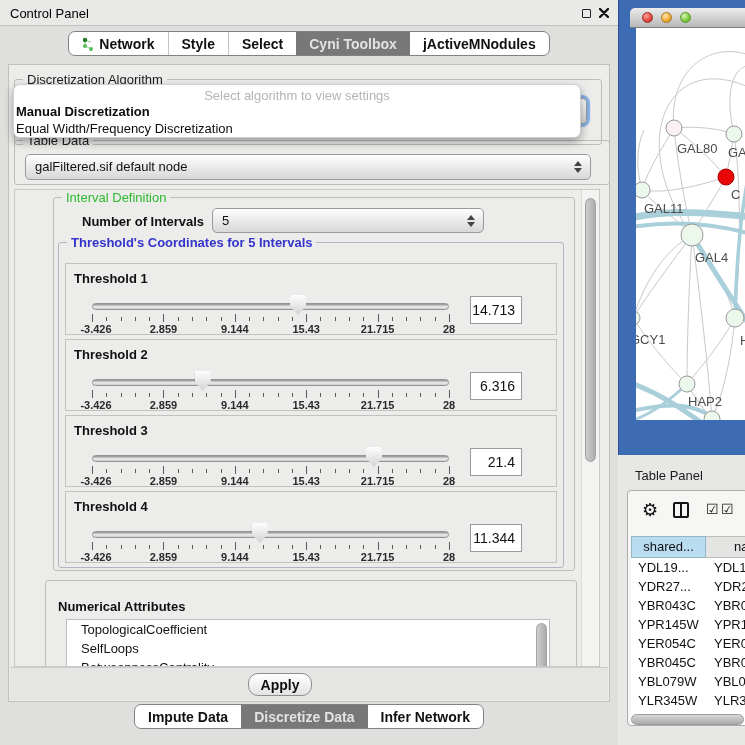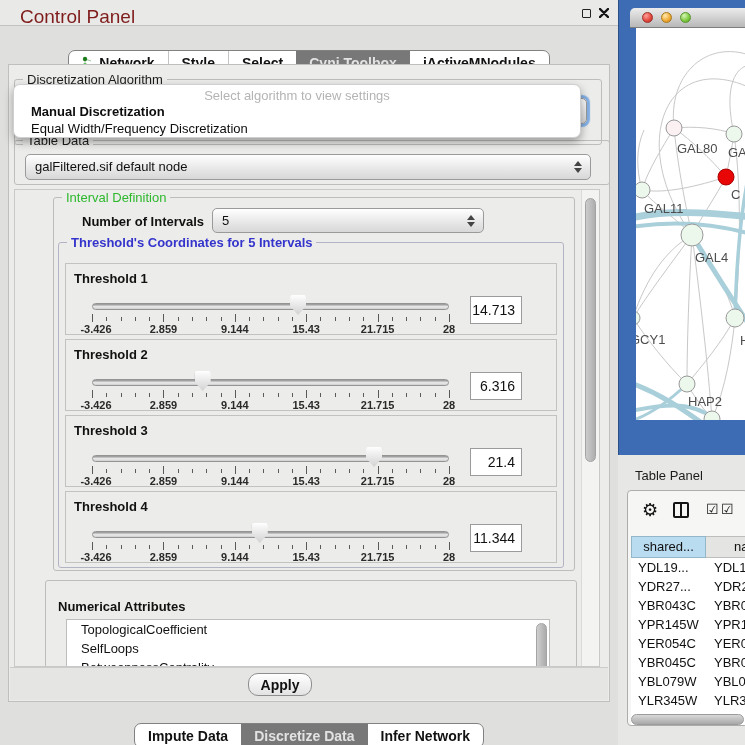--- a/index.html
+++ b/index.html
@@ -2,26 +2,26 @@
 <html><head>
 <meta charset="utf-8">
 <style>
   * { margin:0; padding:0; box-sizing:border-box; }
   html,body { width:745px; height:745px; overflow:hidden; }
   body { font-family:"Liberation Sans", sans-serif; background:#dbdbd9; position:relative; }
 
   
   #left-window { position:absolute; left:0; top:0; width:618px; height:745px; background:#dfdfdd; }
   .lp-titlebar { position:absolute; left:0; top:0; width:618px; height:26px; background:#e9e9e7; border-bottom:1px solid #c2c2c0; }
-  .lp-title { position:absolute; left:20px; top:6px; font-size:19px; color:#7f1d1d; }
+  .lp-title { position:absolute; left:10px; top:6px; font-size:13px; color:#000000; }
   .float-box { position:absolute; right:27px; top:9px; width:9px; height:9px; border:1.5px solid #222; border-radius:1px; }
   .close-x { position:absolute; right:9px; top:8px; }
 
   .top-tabbar { position:absolute; top:31px; left:0; width:618px; display:flex; justify-content:center; }
-  .tabgroup { display:flex; background:#ffffff; border:1px solid #818181; border-radius:7px; overflow:hidden; height:25px;margin-top:19px; }
+  .tabgroup { display:flex; background:#ffffff; border:1px solid #818181; border-radius:7px; overflow:hidden; height:25px; }
   .tabgroup .tab { display:flex; align-items:center; gap:5px; padding:0 13px; font-size:14px; font-weight:bold; color:#111; cursor:default; border-left:1px solid #c4c4c4; }
   .tabgroup .tab:first-child { border-left:none; }
   .tabgroup .tab.selected { background:#787878; color:#e3e3e3; border-left:none; }
   .tabgroup .tab.selected + .tab { border-left:none; }
 
   .outer-panel { position:absolute; left:8px; top:64px; width:602px; height:638px; background:#ececea; border:1px solid #bfbfbd; }
 
   .groupbox { position:absolute; border:1px solid #bdbdbb; border-radius:3px; }
   .group-label { position:absolute; top:-8px; left:8px; background:#ececea; padding:0 4px; font-size:13px; color:#1c1c1c; line-height:15px; white-space:nowrap; }
   .group-label.green { color:#2eb82e; }
@@ -33,21 +33,21 @@
   .stepper i { display:block; width:0; height:0; border-left:4px solid transparent; border-right:4px solid transparent; }
   .stepper i.up { border-bottom:5px solid #444; }
   .stepper i.dn { border-top:5px solid #444; }
   .combo.focused { box-shadow:0 0 1px 3px rgba(96,155,227,.75); }
 
   .algo-group { left:5px; top:14px; width:588px; height:66px; }
   .algo-combo { left:10px; top:18px; width:562px; height:26px; }
 
   .dropdown-popup { position:absolute; left:4px; top:19px; width:568px; height:54px; background:#ffffff; border:1px solid #cfcfcf; border-radius:7px; box-shadow:0 4px 10px rgba(0,0,0,.35); z-index:40; padding-top:3px; }
   .dd-placeholder { text-align:center; color:#b4b4b4; font-size:13px; line-height:15px; }
-  .dd-option { font-size:13px; color:#0d0d0d; line-height:17px; padding-left:17px; white-space:nowrap; }
+  .dd-option { font-size:13px; color:#0d0d0d; line-height:17px; padding-left:2px; white-space:nowrap; }
   .dd-option.bold { font-weight:bold; }
 
   .tabledata-group { left:5px; top:75px; width:596px; height:45px; }
   .td-combo { left:10px; top:13px; width:566px; height:26px; }
 
   .scroll-region { position:absolute; left:5px; top:124px; width:586px; height:478px; border:1px solid #c9c9c7; background:#ececea; overflow:hidden; }
   .v-scrollbar { position:absolute; right:0; top:0; width:18px; height:476px; background:#f3f3f1; border-left:1px solid #dadad8; }
   .v-scrollbar .thumb { position:absolute; left:3px; top:8px; width:11px; height:264px; border-radius:6px; background:linear-gradient(90deg,#cccccc,#aeaeae); border:1px solid #a2a2a2; }
 
   .interval-group { left:38px; top:7px; width:522px; height:374px; }

